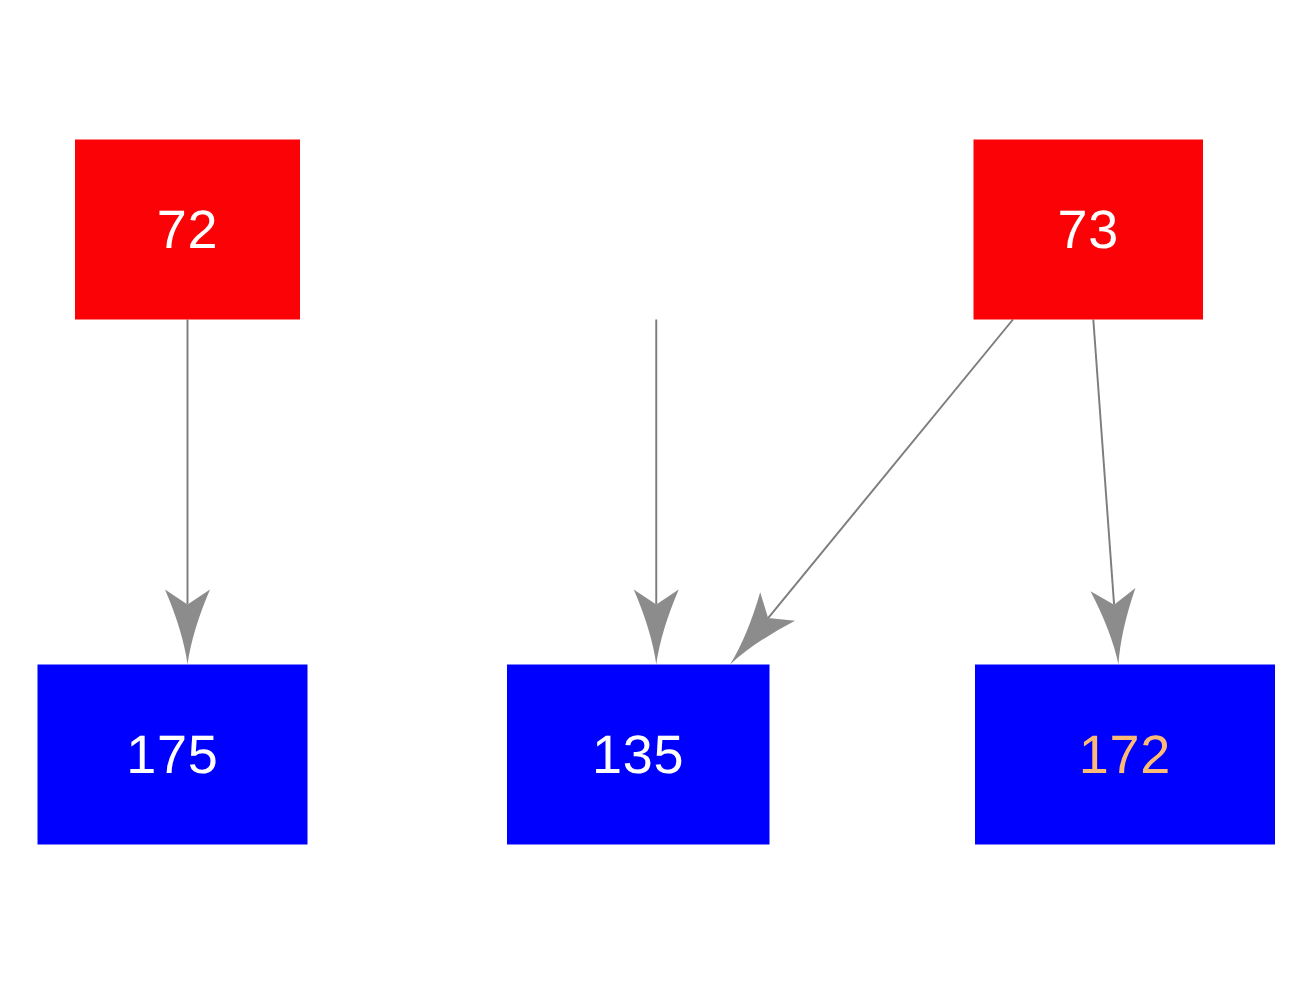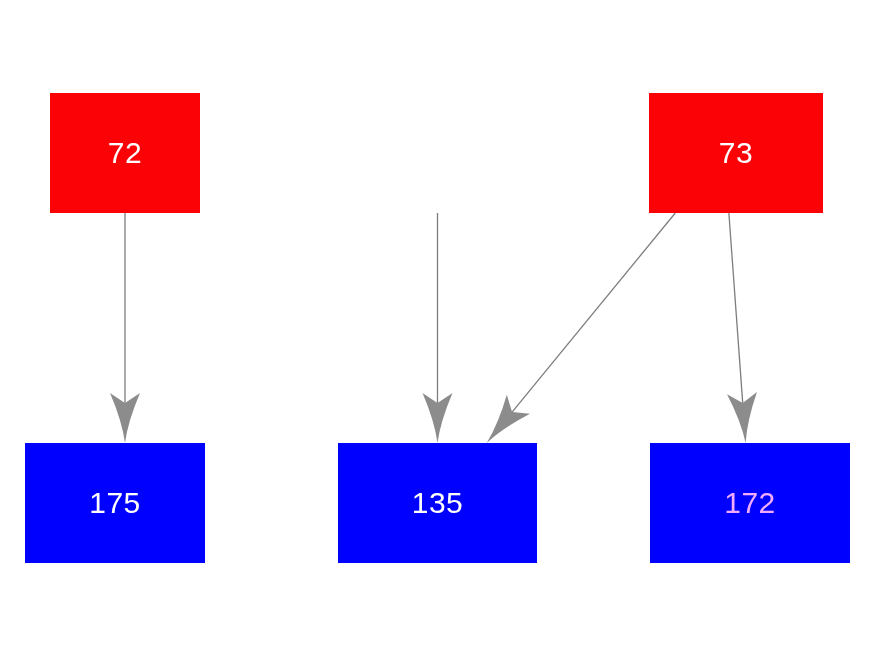--- a/index.html
+++ b/index.html
@@ -18,21 +18,21 @@
     top: 0;
   }
   .node {
     position: absolute;
     display: flex;
     align-items: center;
     justify-content: center;
     box-sizing: border-box;
   }
   .node span {
-    font-size: 30px;
+    font-size: 36px;
     line-height: 1;
     letter-spacing: 0.5px;
   }
 </style>
 </head>
 <body>
 
 <div id="canvas" style="width: 875px; height: 656px; background: rgb(255, 255, 255);">
   <svg id="edge-layer" xmlns="http://www.w3.org/2000/svg" width="875" height="656">
       <line x1="125" y1="213" x2="125" y2="403" stroke="#7d7d7d" stroke-width="1.3"></line>
@@ -40,25 +40,25 @@
       <line x1="437.5" y1="213" x2="437.5" y2="403" stroke="#7d7d7d" stroke-width="1.3"></line>
       <path d="M 437.5 443 Q 434.5 421 422.5 393 L 437.5 403 L 452.5 393 Q 440.5 421 437.5 443 Z" fill="#8c8c8c"></path>
       <line x1="675.3" y1="213" x2="512.0631835282818" y2="412.06928838014403" stroke="#7d7d7d" stroke-width="1.3"></line>
       <path d="M 486.7 443 Q 498.32994756906584 424.0858698444581 506.8049625529064 394.82541665207435 L 512.0631835282818 412.06928838014403 L 530.0029962677984 413.8478042982858 Q 502.9695543120442 427.89034737370037 486.7 443 Z" fill="#8c8c8c"></path>
       <line x1="728.8714285714286" y1="213" x2="742.721989809059" y2="403.1057424772799" stroke="#7d7d7d" stroke-width="1.3"></line>
       <path d="M 745.6285714285714 443 Q 741.0378822236355 421.2761519839674 727.0349978331608 394.222146203917 L 742.721989809059 403.1057424772799 L 756.9556909752009 392.04220998928264 Q 747.0220208520436 420.8401647410405 745.6285714285714 443 Z" fill="#8c8c8c"></path>
     </svg>
 <div class="node" style="left: 50px; top: 93px; width: 150px; height: 120px; background: rgb(251, 2, 7);">
       <span style="color: rgb(255, 255, 255);">72</span>
     </div>
-    <div class="node" style="left: 649px; top: 93px; width: 174px; height: 120px; background: rgb(251, 2, 7);">
+    <div class="node" style="left: 649px; top: 93px; width: 153px; height: 120px; background: rgb(251, 2, 7);">
       <span style="color: rgb(255, 255, 255);">73</span>
     </div>
     <div class="node" style="left: 25px; top: 443px; width: 180px; height: 120px; background: rgb(0, 0, 255);">
       <span style="color: rgb(255, 255, 255);">175</span>
     </div>
-    <div class="node" style="left: 338px; top: 443px; width: 199px; height: 120px; background: rgb(0, 0, 255);">
+    <div class="node" style="left: 338px; top: 443px; width: 175px; height: 120px; background: rgb(0, 0, 255);">
       <span style="color: rgb(255, 255, 255);">135</span>
     </div>
     <div class="node" style="left: 650px; top: 443px; width: 200px; height: 120px; background: rgb(0, 0, 255);">
-      <span style="color: #f0abfc;">172</span>
+      <span style="color: #fdba74;">172</span>
     </div>
   </div>
 
 </body></html>

